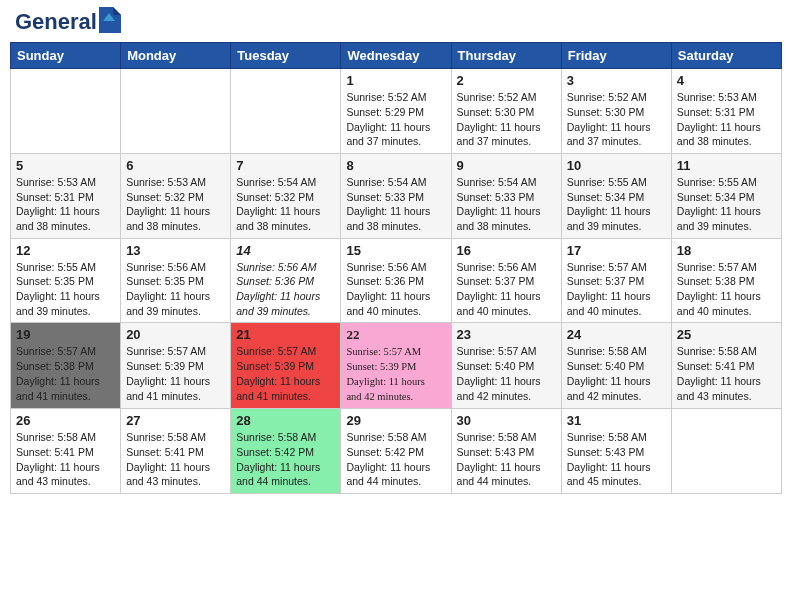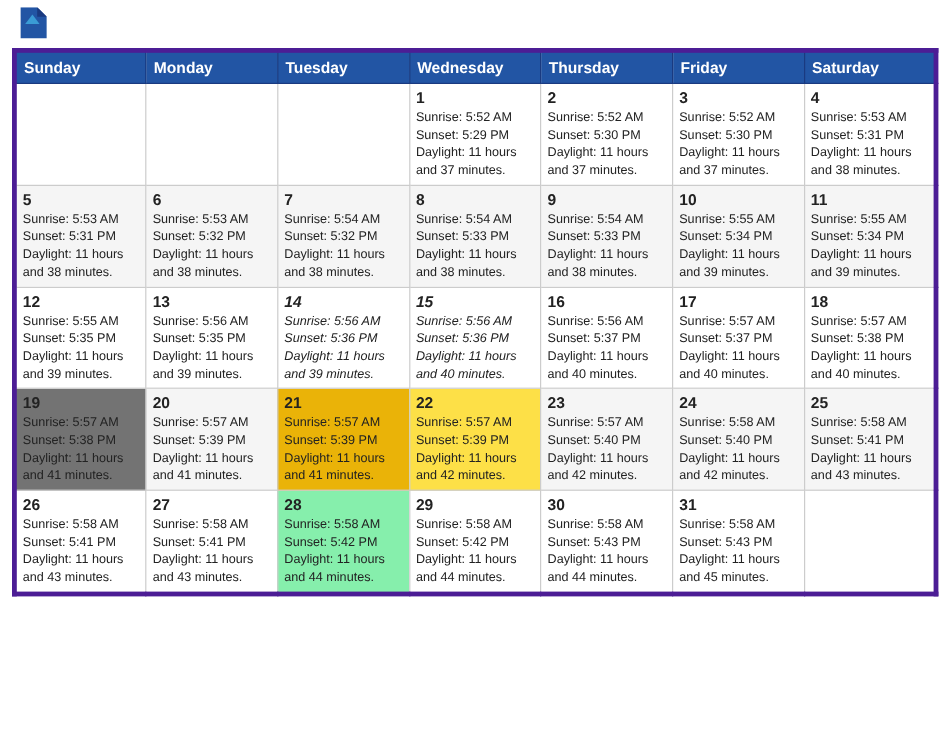--- a/index.html
+++ b/index.html
@@ -35,21 +35,21 @@
       font-weight: bold;
       color: #222;
     }
     .location {
       font-size: 14px;
       color: #444;
     }
     .calendar {
       width: 100%;
       border-collapse: collapse;
-      border: 4px solid #4c1d95;
+      border: 1px solid #4c1d95;
     }
     .calendar th {
       background: #2255a4;
       color: #fff;
       font-size: 13px;
       font-weight: bold;
       text-align: left;
       padding: 5px 6px;
       border: 1px solid #1a3a80;
     }
@@ -83,20 +83,21 @@
       background: #f9f9f9;
     }
   </style>
 </head>
 <body>
 
 <div class="header">
   <div class="logo">
     <div>
       <div style="display:flex;align-items:center;">
+        <span class="logo-text">General</span>
         <svg width="22" height="26" viewBox="0 0 22 26" style="margin-left:2px;margin-top:-4px;">
           <polygon points="0,0 14,0 22,8 22,26 0,26" fill="#2255a4"></polygon>
           <polygon points="14,0 22,8 14,8" fill="#1a3a80"></polygon>
           <polygon points="10,6 16,14 4,14" fill="#3a9bd5"></polygon>
         </svg>
       </div>
     </div>
   </div>
   <div class="title-block">
     <div class="month-title"></div>
@@ -216,21 +217,21 @@
 Daylight: 11 hours
 and 39 minutes.</div>
         </td>
         <td style="background: rgb(255, 255, 255); font-style: italic;">
           <div class="day-number">14</div>
           <div class="day-info" style="white-space: pre-line;">Sunrise: 5:56 AM
 Sunset: 5:36 PM
 Daylight: 11 hours
 and 39 minutes.</div>
         </td>
-        <td style="background: rgb(255, 255, 255); font-style: italic;">
+        <td style="background: rgb(255, 255, 255);">
           <div class="day-number">15</div>
           <div class="day-info" style="white-space: pre-line;">Sunrise: 5:56 AM
 Sunset: 5:36 PM
 Daylight: 11 hours
 and 40 minutes.</div>
         </td>
         <td style="background: rgb(255, 255, 255);">
           <div class="day-number">16</div>
           <div class="day-info" style="white-space: pre-line;">Sunrise: 5:56 AM
 Sunset: 5:37 PM
@@ -260,28 +261,28 @@
 Daylight: 11 hours
 and 41 minutes.</div>
         </td>
         <td style="background: rgb(245, 245, 245); margin-top: 40px;">
           <div class="day-number">20</div>
           <div class="day-info" style="white-space: pre-line;">Sunrise: 5:57 AM
 Sunset: 5:39 PM
 Daylight: 11 hours
 and 41 minutes.</div>
         </td>
-        <td style="background: #eab308;">
+        <td style="background: #ef4444;">
           <div class="day-number">21</div>
           <div class="day-info" style="white-space: pre-line;">Sunrise: 5:57 AM
 Sunset: 5:39 PM
 Daylight: 11 hours
 and 41 minutes.</div>
         </td>
-        <td style="background: #fde047;">
+        <td style="background: #f9a8d4; font-family: Liberation Serif, serif;">
           <div class="day-number">22</div>
           <div class="day-info" style="white-space: pre-line;">Sunrise: 5:57 AM
 Sunset: 5:39 PM
 Daylight: 11 hours
 and 42 minutes.</div>
         </td>
         <td style="background: rgb(245, 245, 245);">
           <div class="day-number">23</div>
           <div class="day-info" style="white-space: pre-line;">Sunrise: 5:57 AM
 Sunset: 5:40 PM

